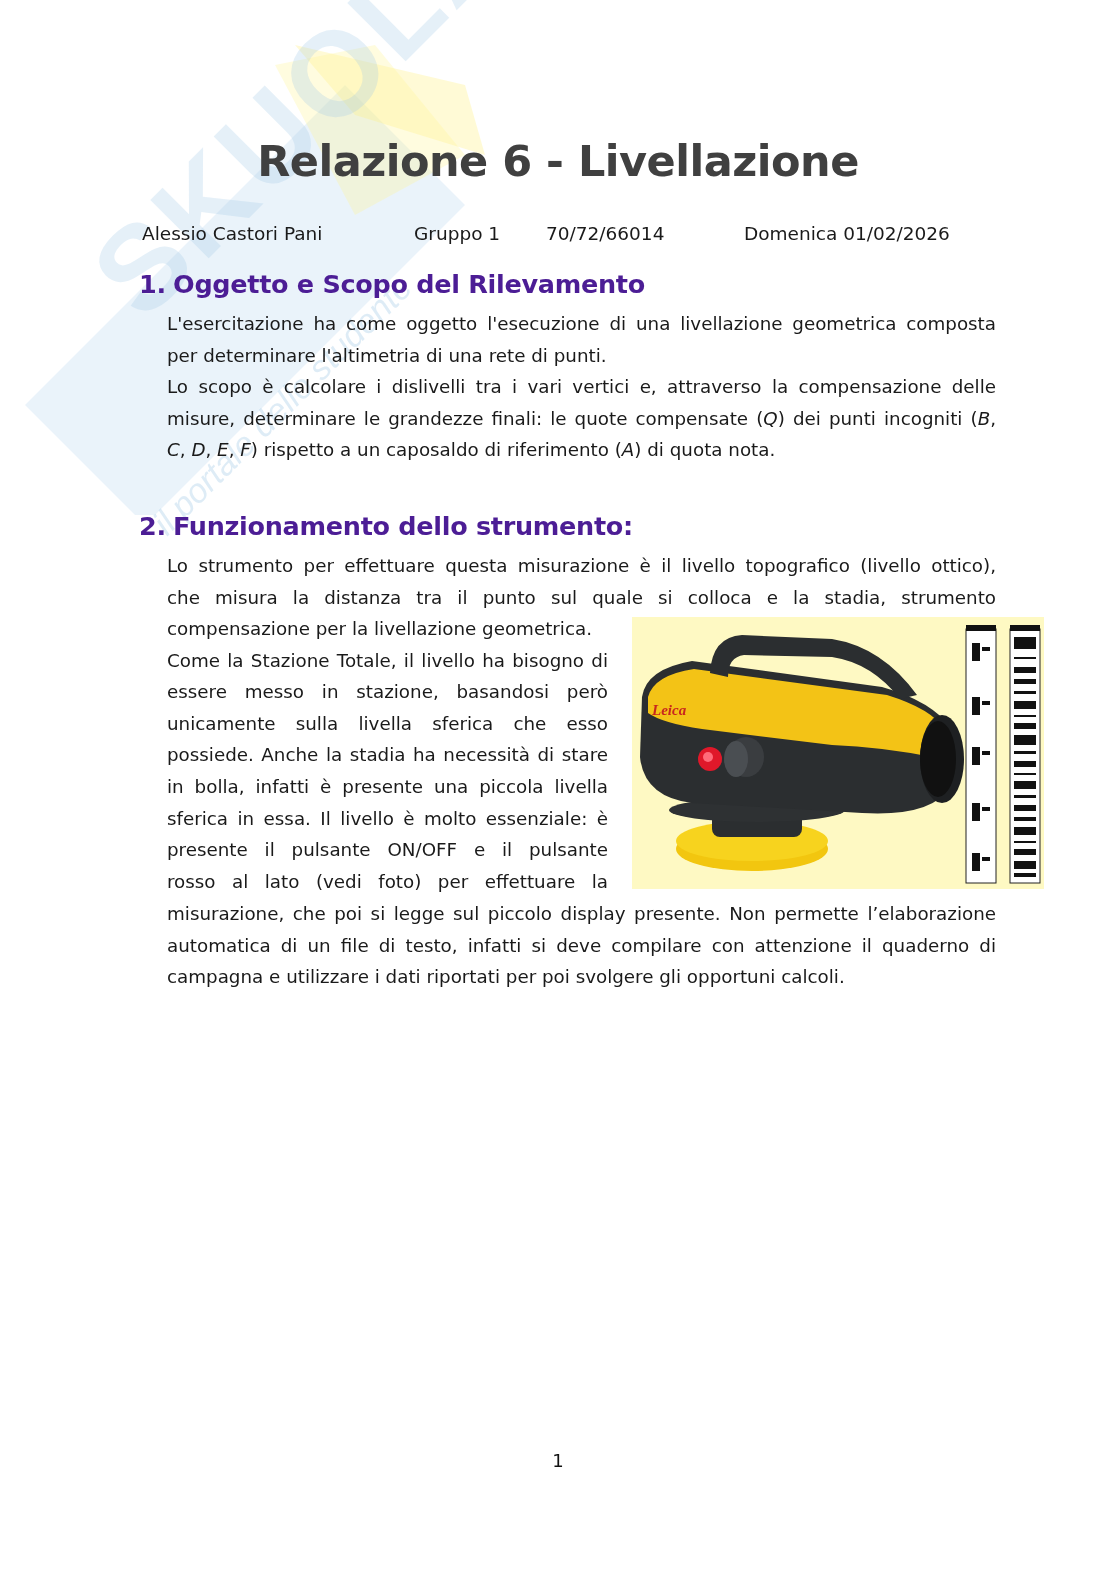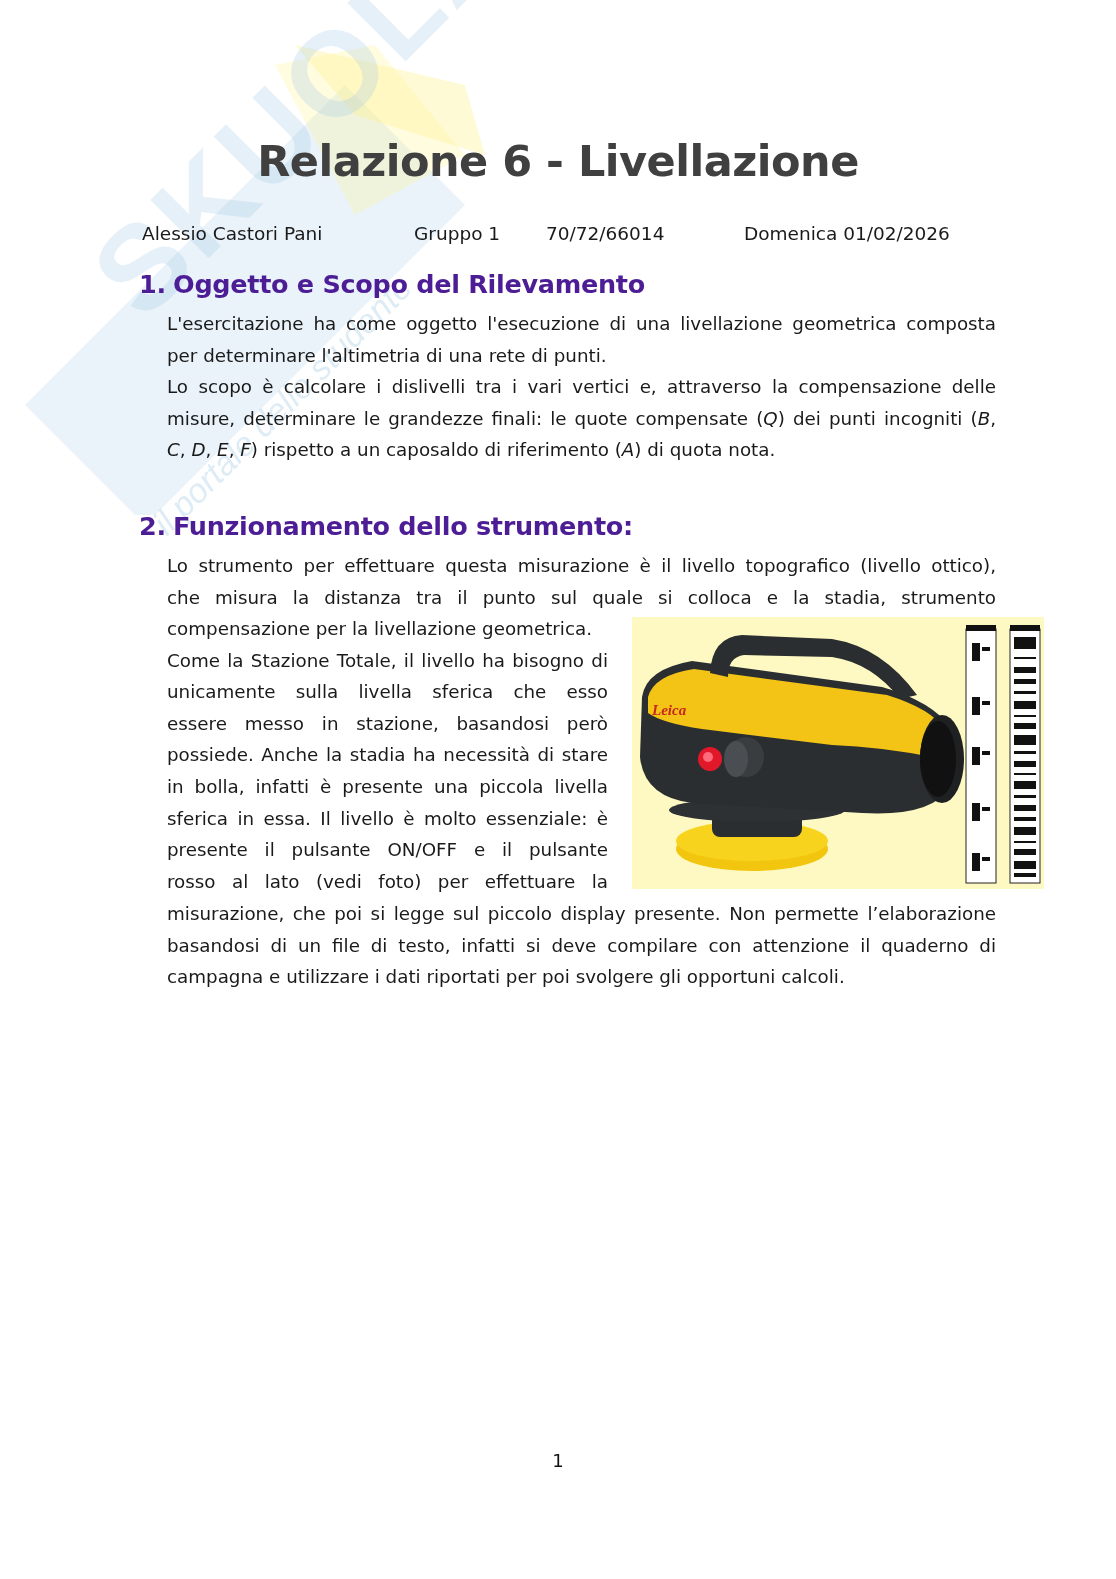--- a/index.html
+++ b/index.html
@@ -80,31 +80,31 @@
   <div class="h1" style="top:511px;">
     <span class="num">2.</span><span>Funzionamento dello strumento:</span>
   </div>
   <div class="para" style="top:550px;">
     <span class="line">Lo strumento per effettuare questa misurazione è il livello topografico (livello ottico),</span>
     <span class="line">che misura la distanza tra il punto sul quale si colloca e la stadia, strumento</span>
   </div>
   <div class="para narrow" style="top:613px;">
     <span class="line last">compensazione per la livellazione geometrica.</span>
     <span class="line">Come la Stazione Totale, il livello ha bisogno di</span>
+    <span class="line">essere messo in stazione, basandosi però</span>
     <span class="line">unicamente sulla livella sferica che esso</span>
-    <span class="line">essere messo in stazione, basandosi però</span>
     <span class="line">possiede. Anche la stadia ha necessità di stare</span>
     <span class="line">in bolla, infatti è presente una piccola livella</span>
     <span class="line">sferica in essa. Il livello è molto essenziale: è</span>
     <span class="line">presente il pulsante ON/OFF e il pulsante</span>
     <span class="line">rosso al lato (vedi foto) per effettuare la</span>
   </div>
   <div class="para" style="top:898px;">
     <span class="line">misurazione, che poi si legge sul piccolo display presente. Non permette l’elaborazione</span>
-    <span class="line">basandosi di un file di testo, infatti si deve compilare con attenzione il quaderno di</span>
+    <span class="line">automatica di un file di testo, infatti si deve compilare con attenzione il quaderno di</span>
     <span class="line last">campagna e utilizzare i dati riportati per poi svolgere gli opportuni calcoli.</span>
   </div>
 
   <div class="figure">
     <svg width="412" height="272" viewBox="0 0 412 272">
 
       <ellipse cx="120" cy="232" rx="76" ry="22" fill="#f2c60f"></ellipse>
       <ellipse cx="120" cy="224" rx="76" ry="20" fill="#f7d31e"></ellipse>
       <rect x="80" y="186" width="90" height="34" rx="8" fill="#2b2e30"></rect>
       <ellipse cx="125" cy="193" rx="88" ry="12" fill="#2e3133"></ellipse>

